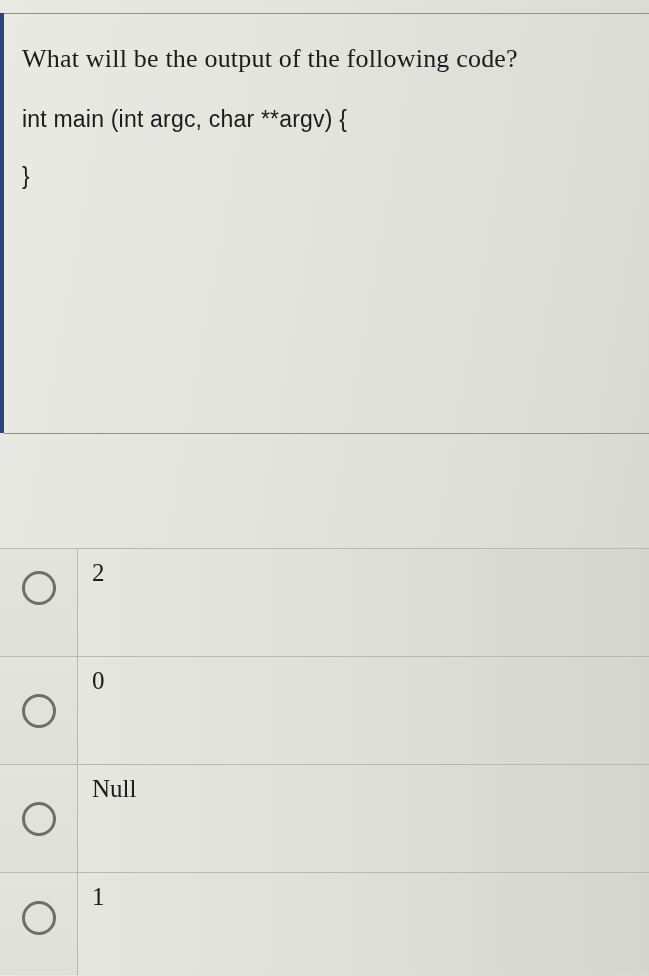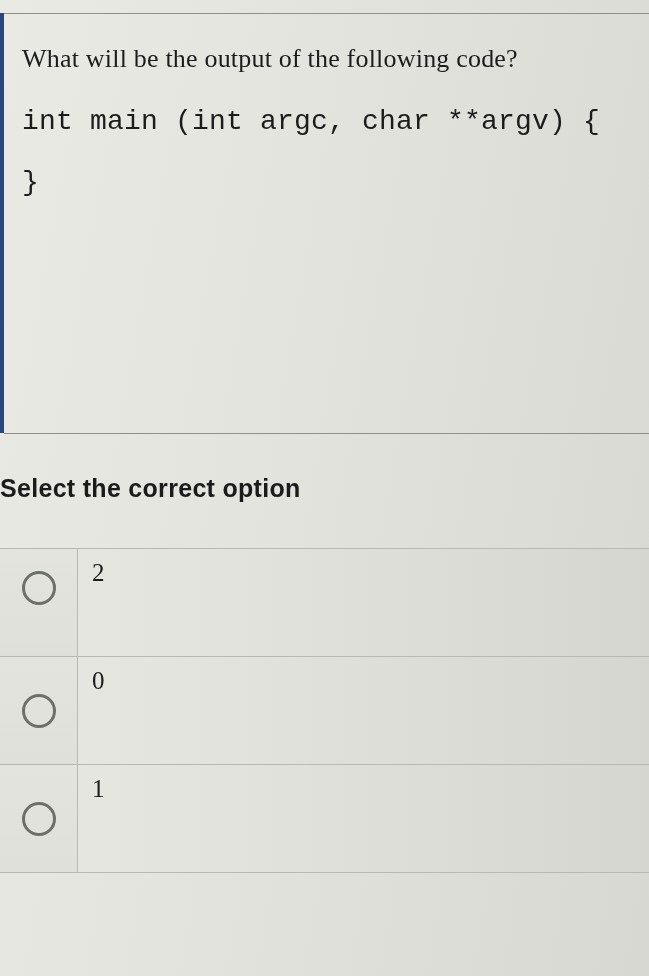--- a/index.html
+++ b/index.html
@@ -35,24 +35,24 @@
     height: 420px;
   }
   .q-line {
     font-size: 26px;
     color: #1c1c1c;
     margin: 0 0 32px 0;
     letter-spacing: 0.2px;
     font-weight: 400;
   }
   .code-line {
-    font-size: 28px;
+    font-size: 23px;
     color: #1c1c1c;
     margin: 2px 0 30px 0;
-    font-family: Liberation Mono, monospace;
+    font-family: Liberation Sans, sans-serif;
     letter-spacing: 0.2px;
   }
   .prompt {
     position: absolute;
     top: 470px; left: 0; right: 0;
     padding: 4px 0 0 0;
     font-family: Arial, Helvetica, sans-serif;
     font-weight: 700;
     font-size: 25px;
     color: #1b1b1b;
@@ -104,38 +104,43 @@
 <div class="page">
   <div class="top-rule"></div>
   <div class="accent-bar"></div>
 
   <div class="question-box">
     <p class="q-line">What will be the output of the following code?</p>
     <p class="code-line">int main (int argc, char **argv) {</p>
     <p class="code-line">}</p>
   </div>
 
-  <div class="prompt">Select the correct option</div>
 
   <div class="options">
 
     <div class="opt-row">
       <div class="radio-cell">
         <button class="radio" aria-label="Option 1"></button>
       </div>
       <div class="opt-label">2</div>
     </div>
 
     <div class="opt-row">
       <div class="radio-cell">
         <button class="radio" aria-label="Option 2"></button>
       </div>
       <div class="opt-label">0</div>
     </div>
 
+    <div class="opt-row">
+      <div class="radio-cell">
+        <button class="radio" aria-label="Option 3"></button>
+      </div>
+      <div class="opt-label">Null</div>
+    </div>
 
     <div class="opt-row">
       <div class="radio-cell">
         <button class="radio" aria-label="Option 4"></button>
       </div>
       <div class="opt-label">1</div>
     </div>
 
   </div>
 </div>

